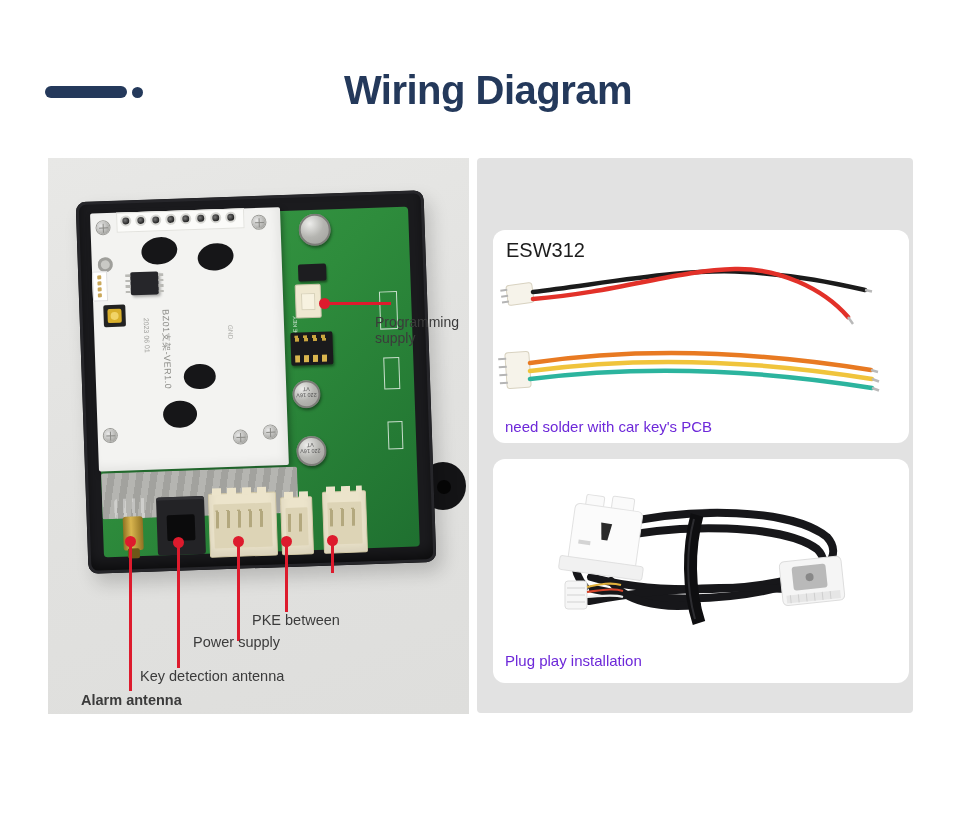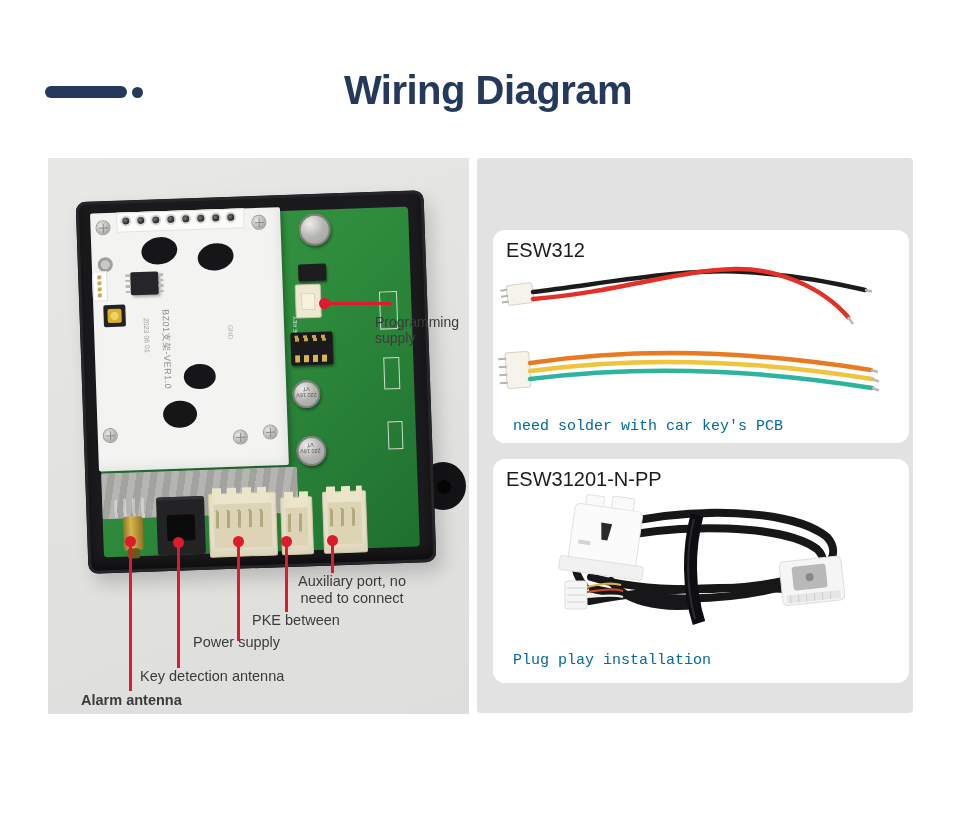--- a/index.html
+++ b/index.html
@@ -98,21 +98,21 @@
   .hline{position:absolute;height:3px;background:#dd1b2d;}
   .ann{position:absolute;font-size:14.5px;line-height:16.5px;color:#3b3b3b;white-space:nowrap;}
 
   
   .right-panel{left:477px;top:158px;width:436px;height:555px;background:#e2e2e2;border-radius:4px;}
   .rp-header{left:0;top:22px;width:436px;text-align:center;font-size:17.5px;color:#141414;}
   .card{position:absolute;left:16px;width:416px;background:#ffffff;border-radius:12px;overflow:hidden;}
   .card1{top:72px;height:213px;}
   .card2{top:301px;height:224px;}
   .card-title{position:absolute;left:13px;top:9px;font-size:20px;color:#1c1c1c;}
-  .card-caption{position:absolute;left:20px;font-size:15px;color:#0369a1;font-family:Liberation Mono, monospace;}
+  .card-caption{position:absolute;left:12px;font-size:15px;color:#6d28d9;}
   .card1 .card-caption{top:188px;}
   .card2 .card-caption{top:193px;}
   .card-photo{position:absolute;left:0;top:30px;width:404px;}
 </style>
 </head>
 <body>
 
 <div class="abs accent-dash"></div>
 <div class="abs accent-dot"></div>
 <div class="abs page-title">Wiring Diagram</div>
@@ -223,24 +223,20 @@
   <div class="vline" style="left:81px;top:388px;height:145px;"></div>
   <div class="dot" style="left:125px;top:379px;"></div>
   <div class="vline" style="left:129px;top:389px;height:121px;"></div>
   <div class="dot" style="left:185px;top:378px;"></div>
   <div class="vline" style="left:189px;top:388px;height:95px;"></div>
   <div class="dot" style="left:233px;top:378px;"></div>
   <div class="vline" style="left:237px;top:388px;height:66px;"></div>
   <div class="dot" style="left:279px;top:377px;"></div>
   <div class="vline" style="left:283px;top:387px;height:28px;"></div>
 
-  <div class="ann" style="left:234px;top:415px;width:140px;text-align:center;">
-    <span>Auxiliary port, no</span><br>
-    <span>need to connect</span>
-  </div>
   <div class="ann" style="left:204px;top:454px;">PKE between</div>
   <div class="ann" style="left:145px;top:476px;">Power supply</div>
   <div class="ann" style="left:92px;top:510px;">Key detection antenna</div>
   <div class="ann" style="left:33px;top:534px;font-weight:bold;">Alarm antenna</div>
 </div>
 
 <div class="abs right-panel">
 
   <div class="card card1">
     <div class="card-title">ESW312</div>
@@ -268,21 +264,20 @@
       <line x1="378" y1="110" x2="385" y2="112" stroke="#b9b9b9" stroke-width="2.5"></line>
       <path d="M 37 111 C 140 97, 255 99, 379 119" fill="none" stroke="#f0c43c" stroke-width="4.5" stroke-linecap="round"></path>
       <line x1="379" y1="119" x2="386" y2="121.5" stroke="#b9b9b9" stroke-width="2.5"></line>
       <path d="M 37 119 C 140 106, 255 108, 379 128" fill="none" stroke="#2cb49e" stroke-width="4.5" stroke-linecap="round"></path>
       <line x1="379" y1="128" x2="386" y2="130.5" stroke="#b9b9b9" stroke-width="2.5"></line>
     </svg>
     <div class="card-caption">need solder with car key's PCB</div>
   </div>
 
   <div class="card card2">
-    <div class="card-title">ESW31201-N-PP</div>
     <svg class="card-photo" height="160" viewBox="0 0 404 160">
 
       <g fill="none" stroke="#17171a" stroke-width="8" stroke-linecap="round">
         <path d="M 112 38 C 200 16, 300 20, 334 48 C 350 66, 334 86, 296 90"></path>
         <path d="M 102 52 C 190 32, 292 36, 324 60 C 340 76, 324 94, 288 98"></path>
         <path d="M 300 90 C 240 104, 150 104, 98 88"></path>
         <path d="M 288 98 C 236 112, 160 114, 100 100"></path>
         <path d="M 96 112 C 180 96, 280 96, 336 104"></path>
         <path d="M 90 36 C 78 58, 78 82, 92 98"></path>
         <path d="M 118 92 C 132 112, 164 120, 204 116"></path>

